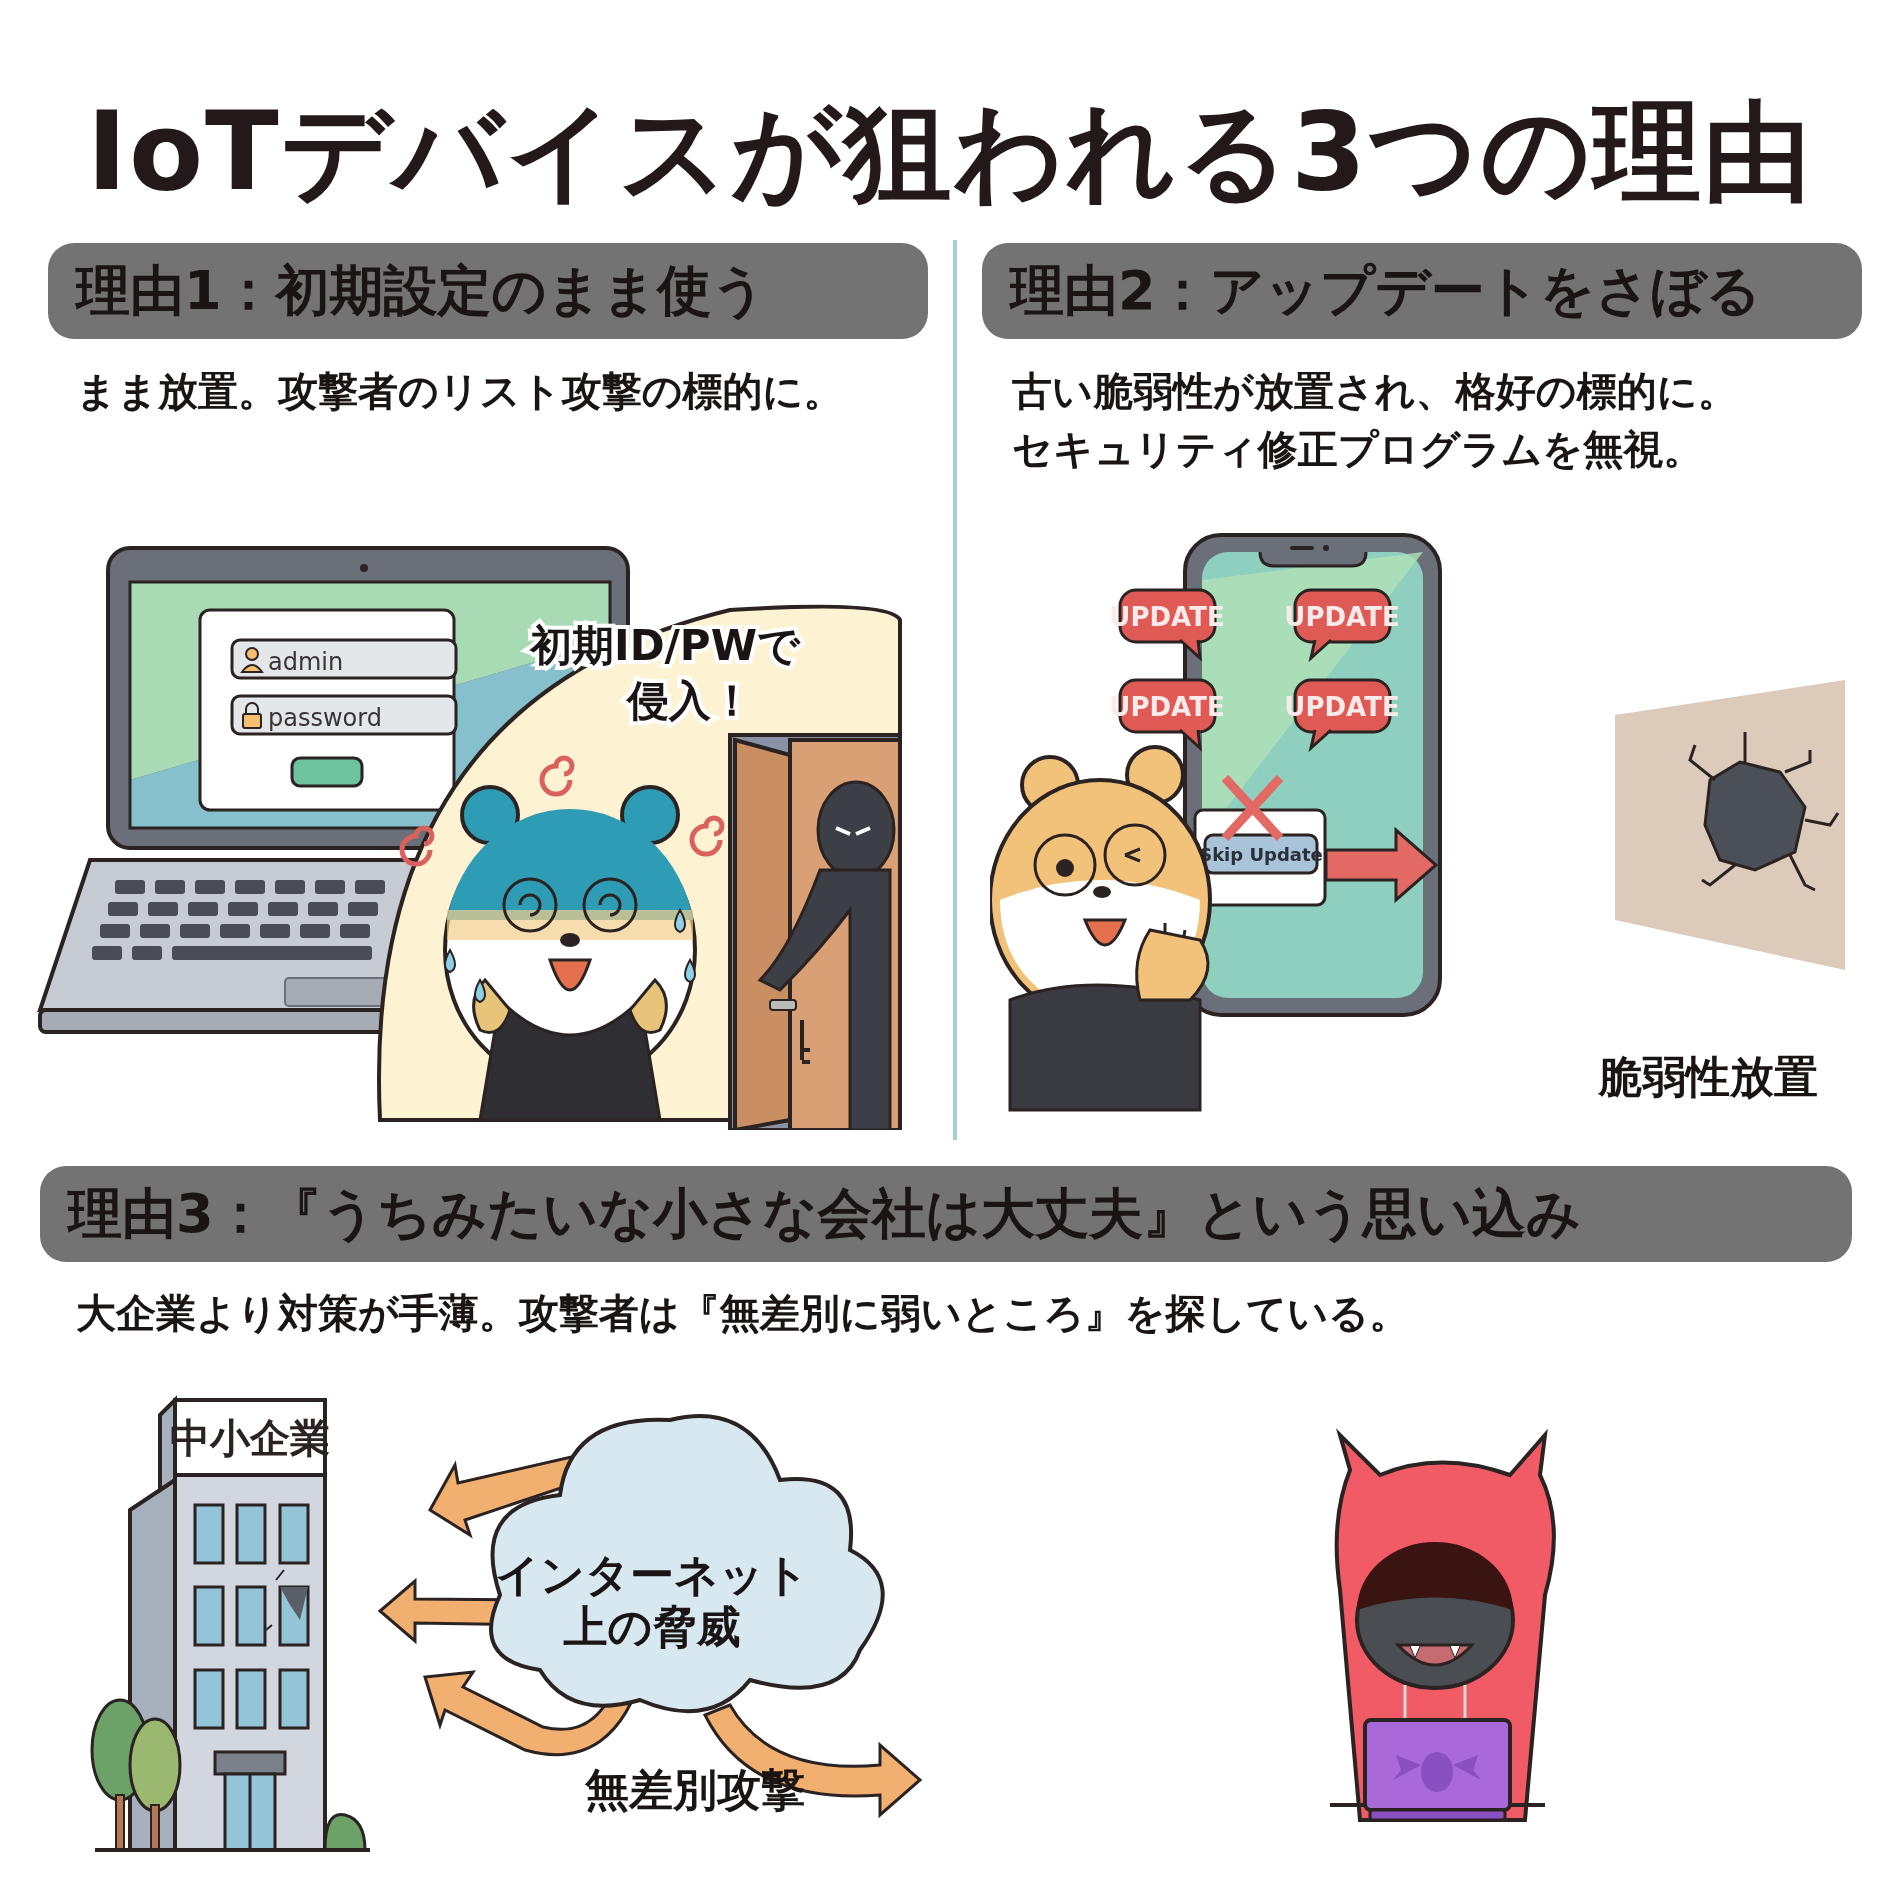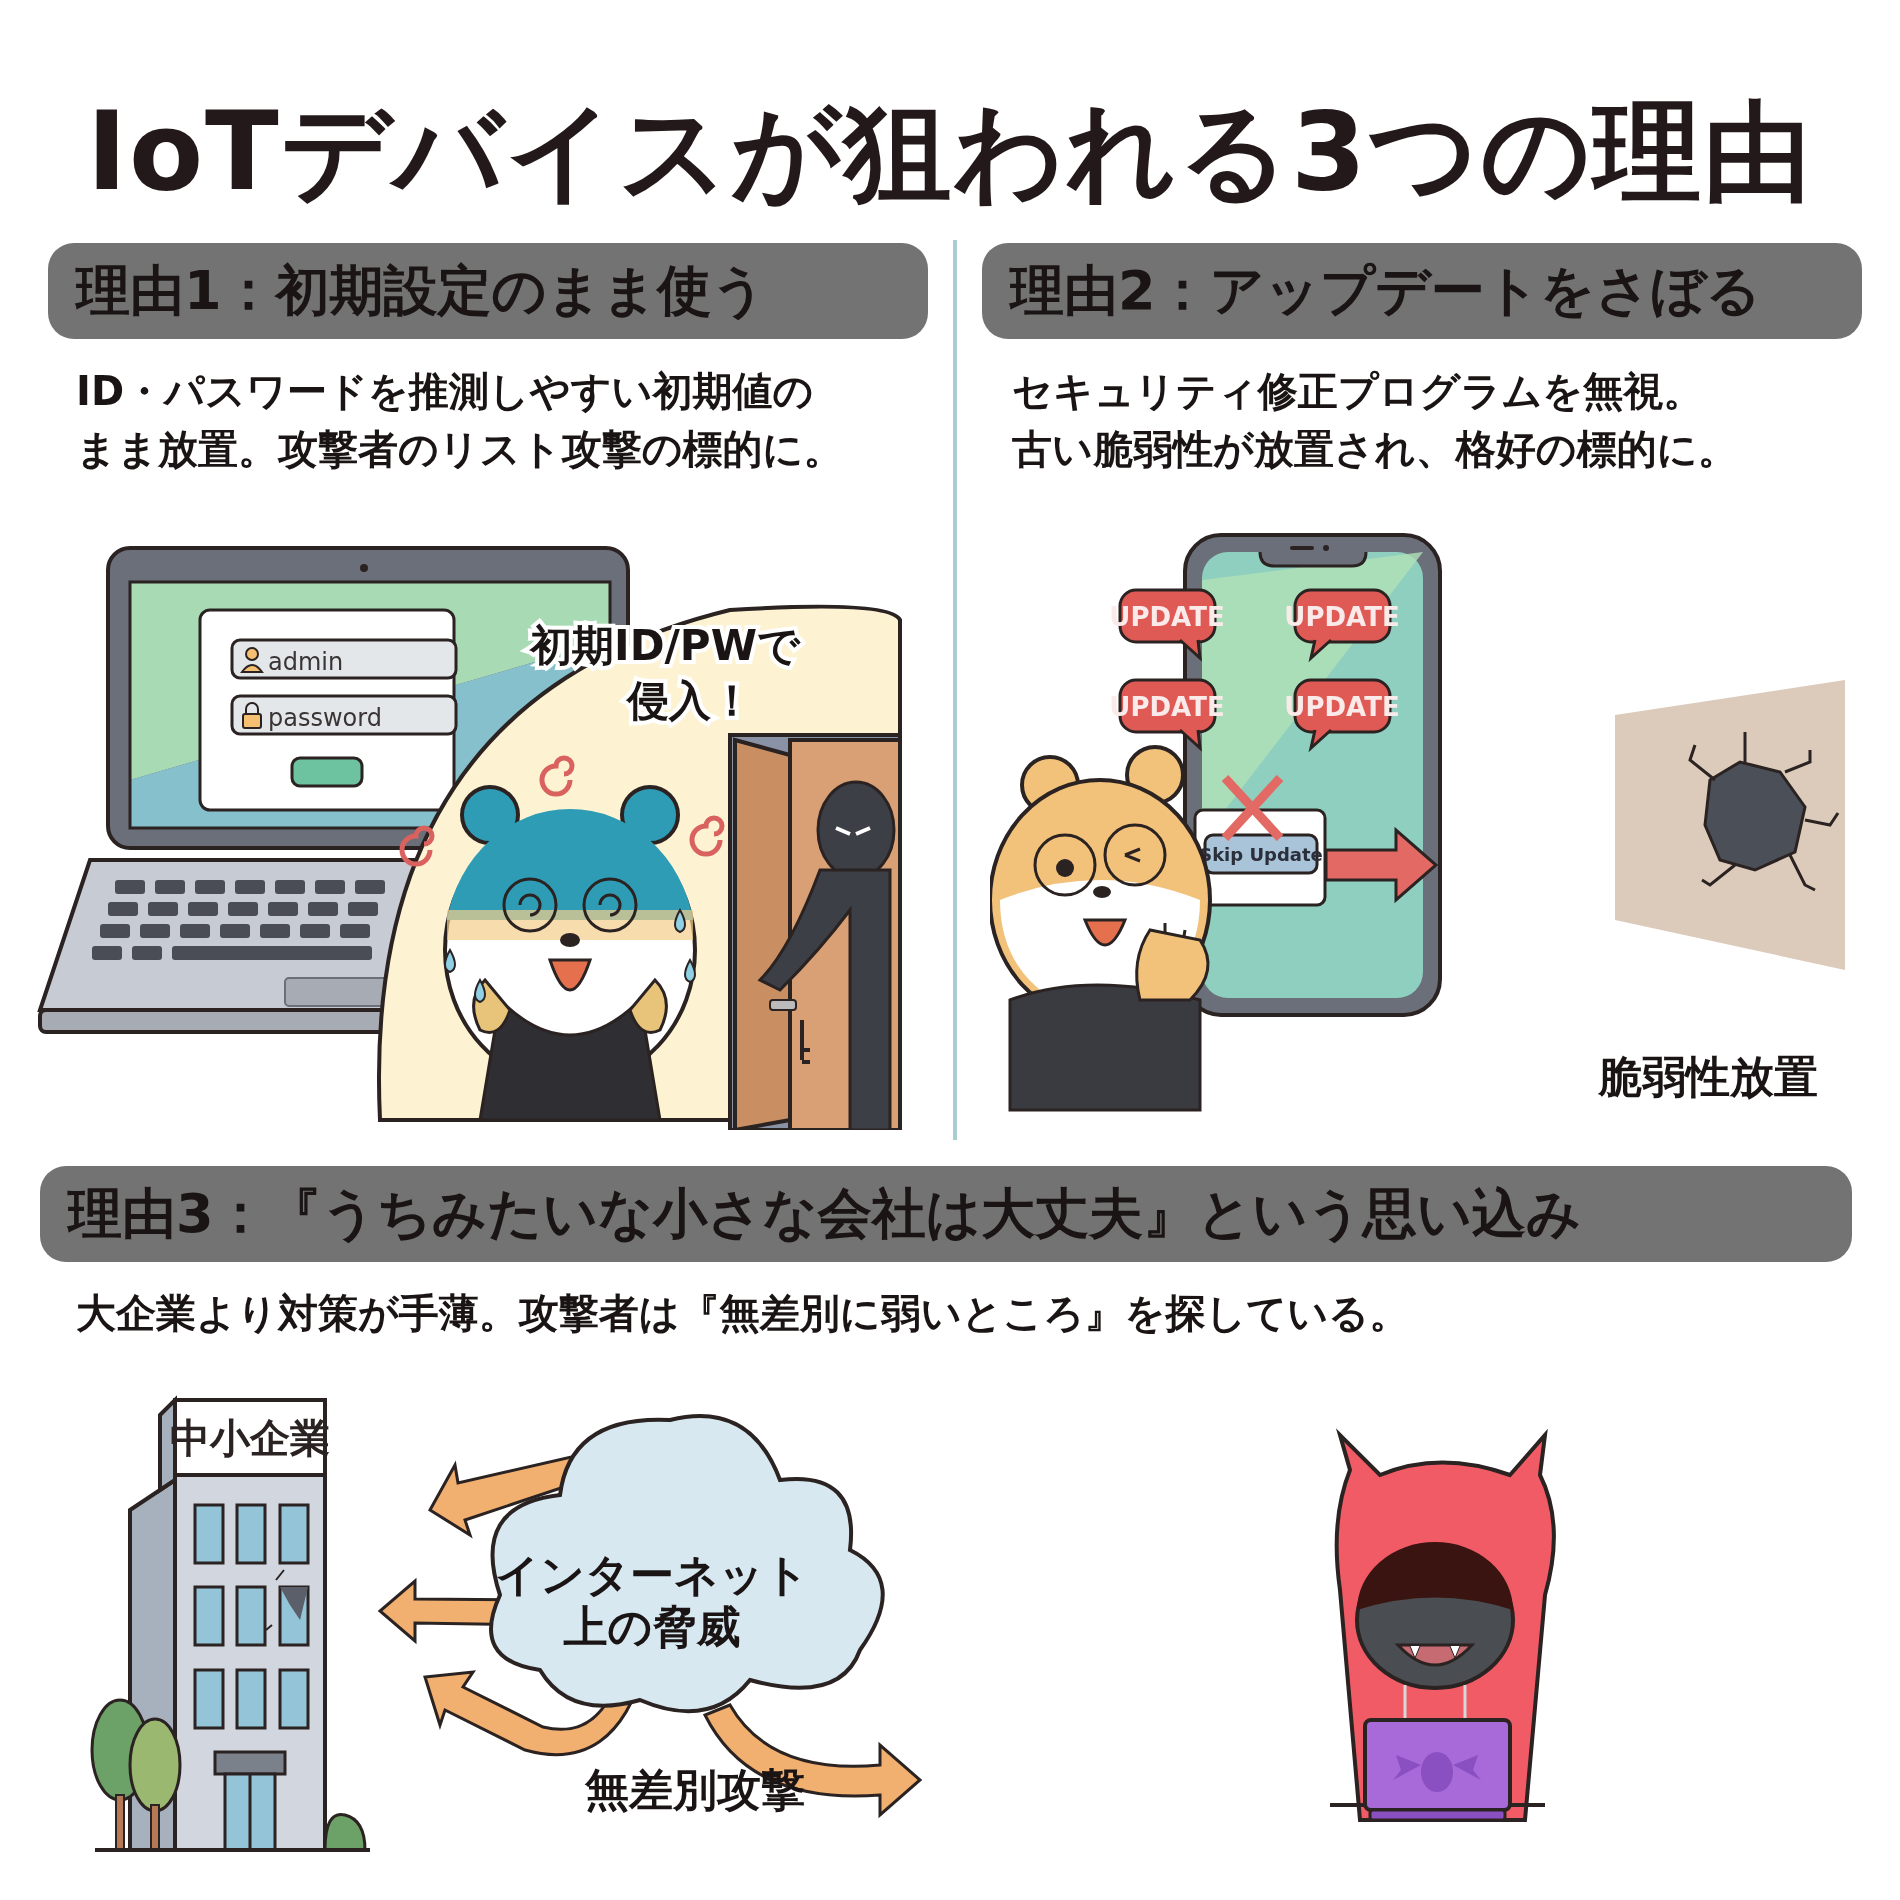--- a/index.html
+++ b/index.html
@@ -16,21 +16,20 @@
 </style>
 </head>
 <body>
 
 <div class="abs title">IoTデバイスが狙われる3つの理由</div>
 
 <div class="abs hdr hdr1">
     <span>理由1：初期設定のまま使う</span>
   </div>
 <div class="abs desc" style="left:76px;top:362px;">
-  <div>ID・パスワードを推測しやすい初期値の</div>
   <div>まま放置。攻撃者のリスト攻撃の標的に。</div>
 </div>
 
 <div class="abs divider"></div>
 
 <svg class="abs" style="left:30px;top:530px;" width="900" height="600" viewBox="0 0 900 600">
 
   <g>
     <rect x="78" y="18" width="520" height="300" rx="22" fill="#6b6f7a" stroke="#2b2222" stroke-width="4"></rect>
     <circle cx="334" cy="38" r="4" fill="#2b2222"></circle>
@@ -131,22 +130,22 @@
       <path d="M650 380 q-10 18 0 22 q10 -4 0 -22z"></path>
       <path d="M450 450 q-10 18 0 22 q10 -4 0 -22z"></path>
     </g>
   </g>
 </svg>
 
 <div class="abs hdr hdr2">
     <span>理由2：アップデートをさぼる</span>
   </div>
 <div class="abs desc" style="left:1012px;top:362px;">
+  <div>古い脆弱性が放置され、格好の標的に。</div>
   <div>セキュリティ修正プログラムを無視。</div>
-  <div>古い脆弱性が放置され、格好の標的に。</div>
 </div>
 
 <svg class="abs" style="left:990px;top:520px;" width="880" height="610" viewBox="0 0 880 610">
 
   <polygon points="625,195 855,160 855,450 625,400" fill="#dccbbb"></polygon>
   <g>
     <path d="M720 260 l30 -18 l40 10 l25 35 l-10 45 l-40 18 l-35 -10 l-15 -35 z" fill="#4b4f57" stroke="#2b2222" stroke-width="3"></path>
     <g stroke="#2b2222" stroke-width="3" fill="none">
       <path d="M725 260 l-25 -20 l5 -15"></path>
         <path d="M755 242 l0 -30"></path>

